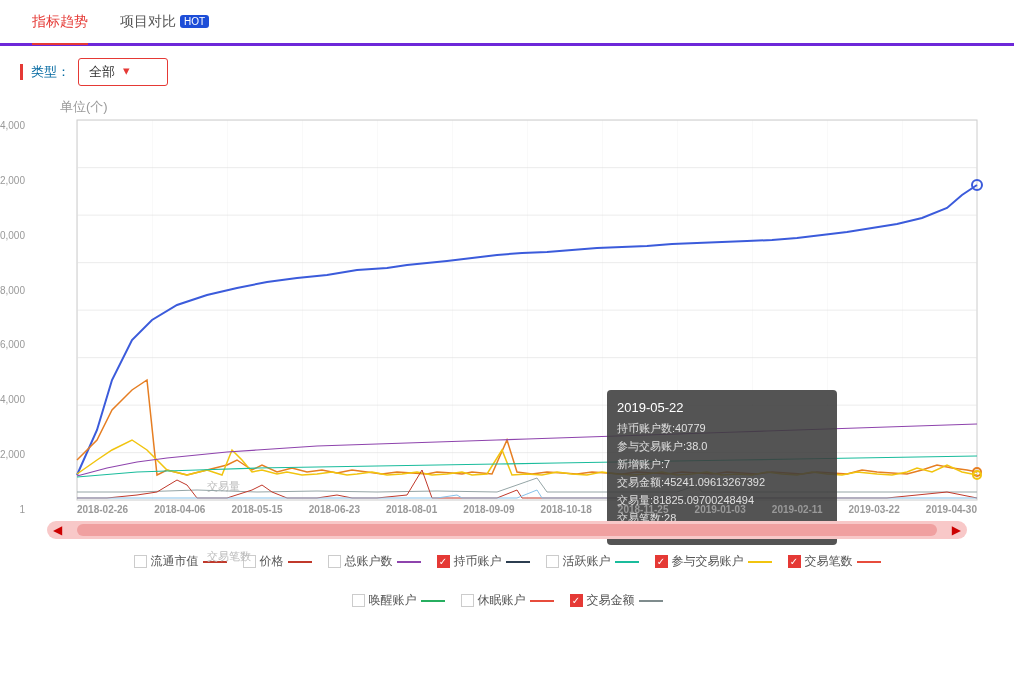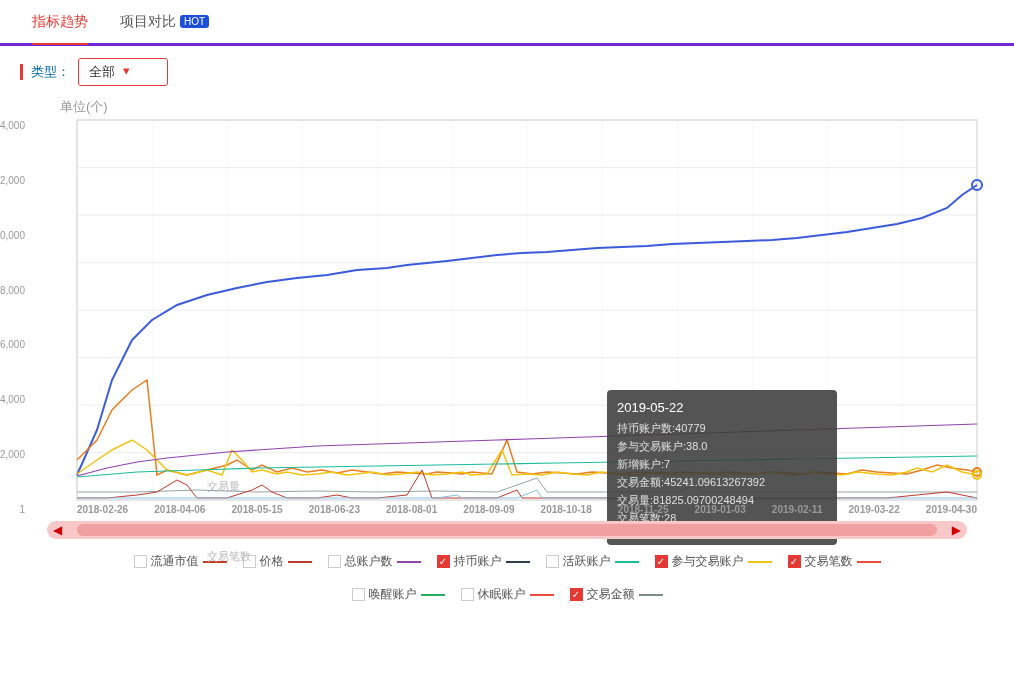--- a/index.html
+++ b/index.html
@@ -21,21 +21,21 @@
     .chart-y-label { font-size: 13px; color: #999; margin-bottom: 4px; padding-left: 40px; }
     
     .y-axis { position: absolute; left: -50px; top: 0; bottom: 0; display: flex; flex-direction: column; justify-content: space-between; text-align: right; font-size: 10px; color: #999; width: 48px; }
     
     .x-axis { display: flex; justify-content: space-between; font-size: 10px; color: #999; margin-top: 4px; padding: 0 0; width: 920px; margin-left: auto; margin-right: auto; font-weight: bold; }
     
     .scrollbar-container { width: 920px; margin: 8px auto; height: 20px; background: #f5a0a0; border-radius: 10px; position: relative; display: flex; align-items: center; }
     .scrollbar-left { position: absolute; left: 8px; color: #c00; font-size: 14px; cursor: pointer; }
     .scrollbar-right { position: absolute; right: 8px; color: #c00; font-size: 14px; cursor: pointer; }
     
-    .legend-area { padding: 8px 20px; display: flex; flex-wrap: wrap; gap: 12px; justify-content: center; }
+    .legend-area { padding: 8px 20px; display: flex; flex-wrap: wrap; gap: 18px; justify-content: center; }
     .legend-row { display: flex; align-items: center; gap: 16px; margin-bottom: 4px; }
     .legend-item { display: flex; align-items: center; gap: 4px; font-size: 12px; color: #555; cursor: pointer; }
     .legend-checkbox { width: 13px; height: 13px; border: 1px solid #ccc; display: inline-block; cursor: pointer; flex-shrink: 0; }
     .legend-checkbox.checked { background: #e53935; border-color: #e53935; display: flex; align-items: center; justify-content: center; color: #fff; font-size: 10px; }
     .legend-line { width: 24px; height: 2px; display: inline-block; flex-shrink: 0; }
 
     .chart-wrapper { position: relative; width: 960px; margin: 0 auto; padding-left: 50px; padding-right: 10px; }
   </style>
 </head>
 <body>

